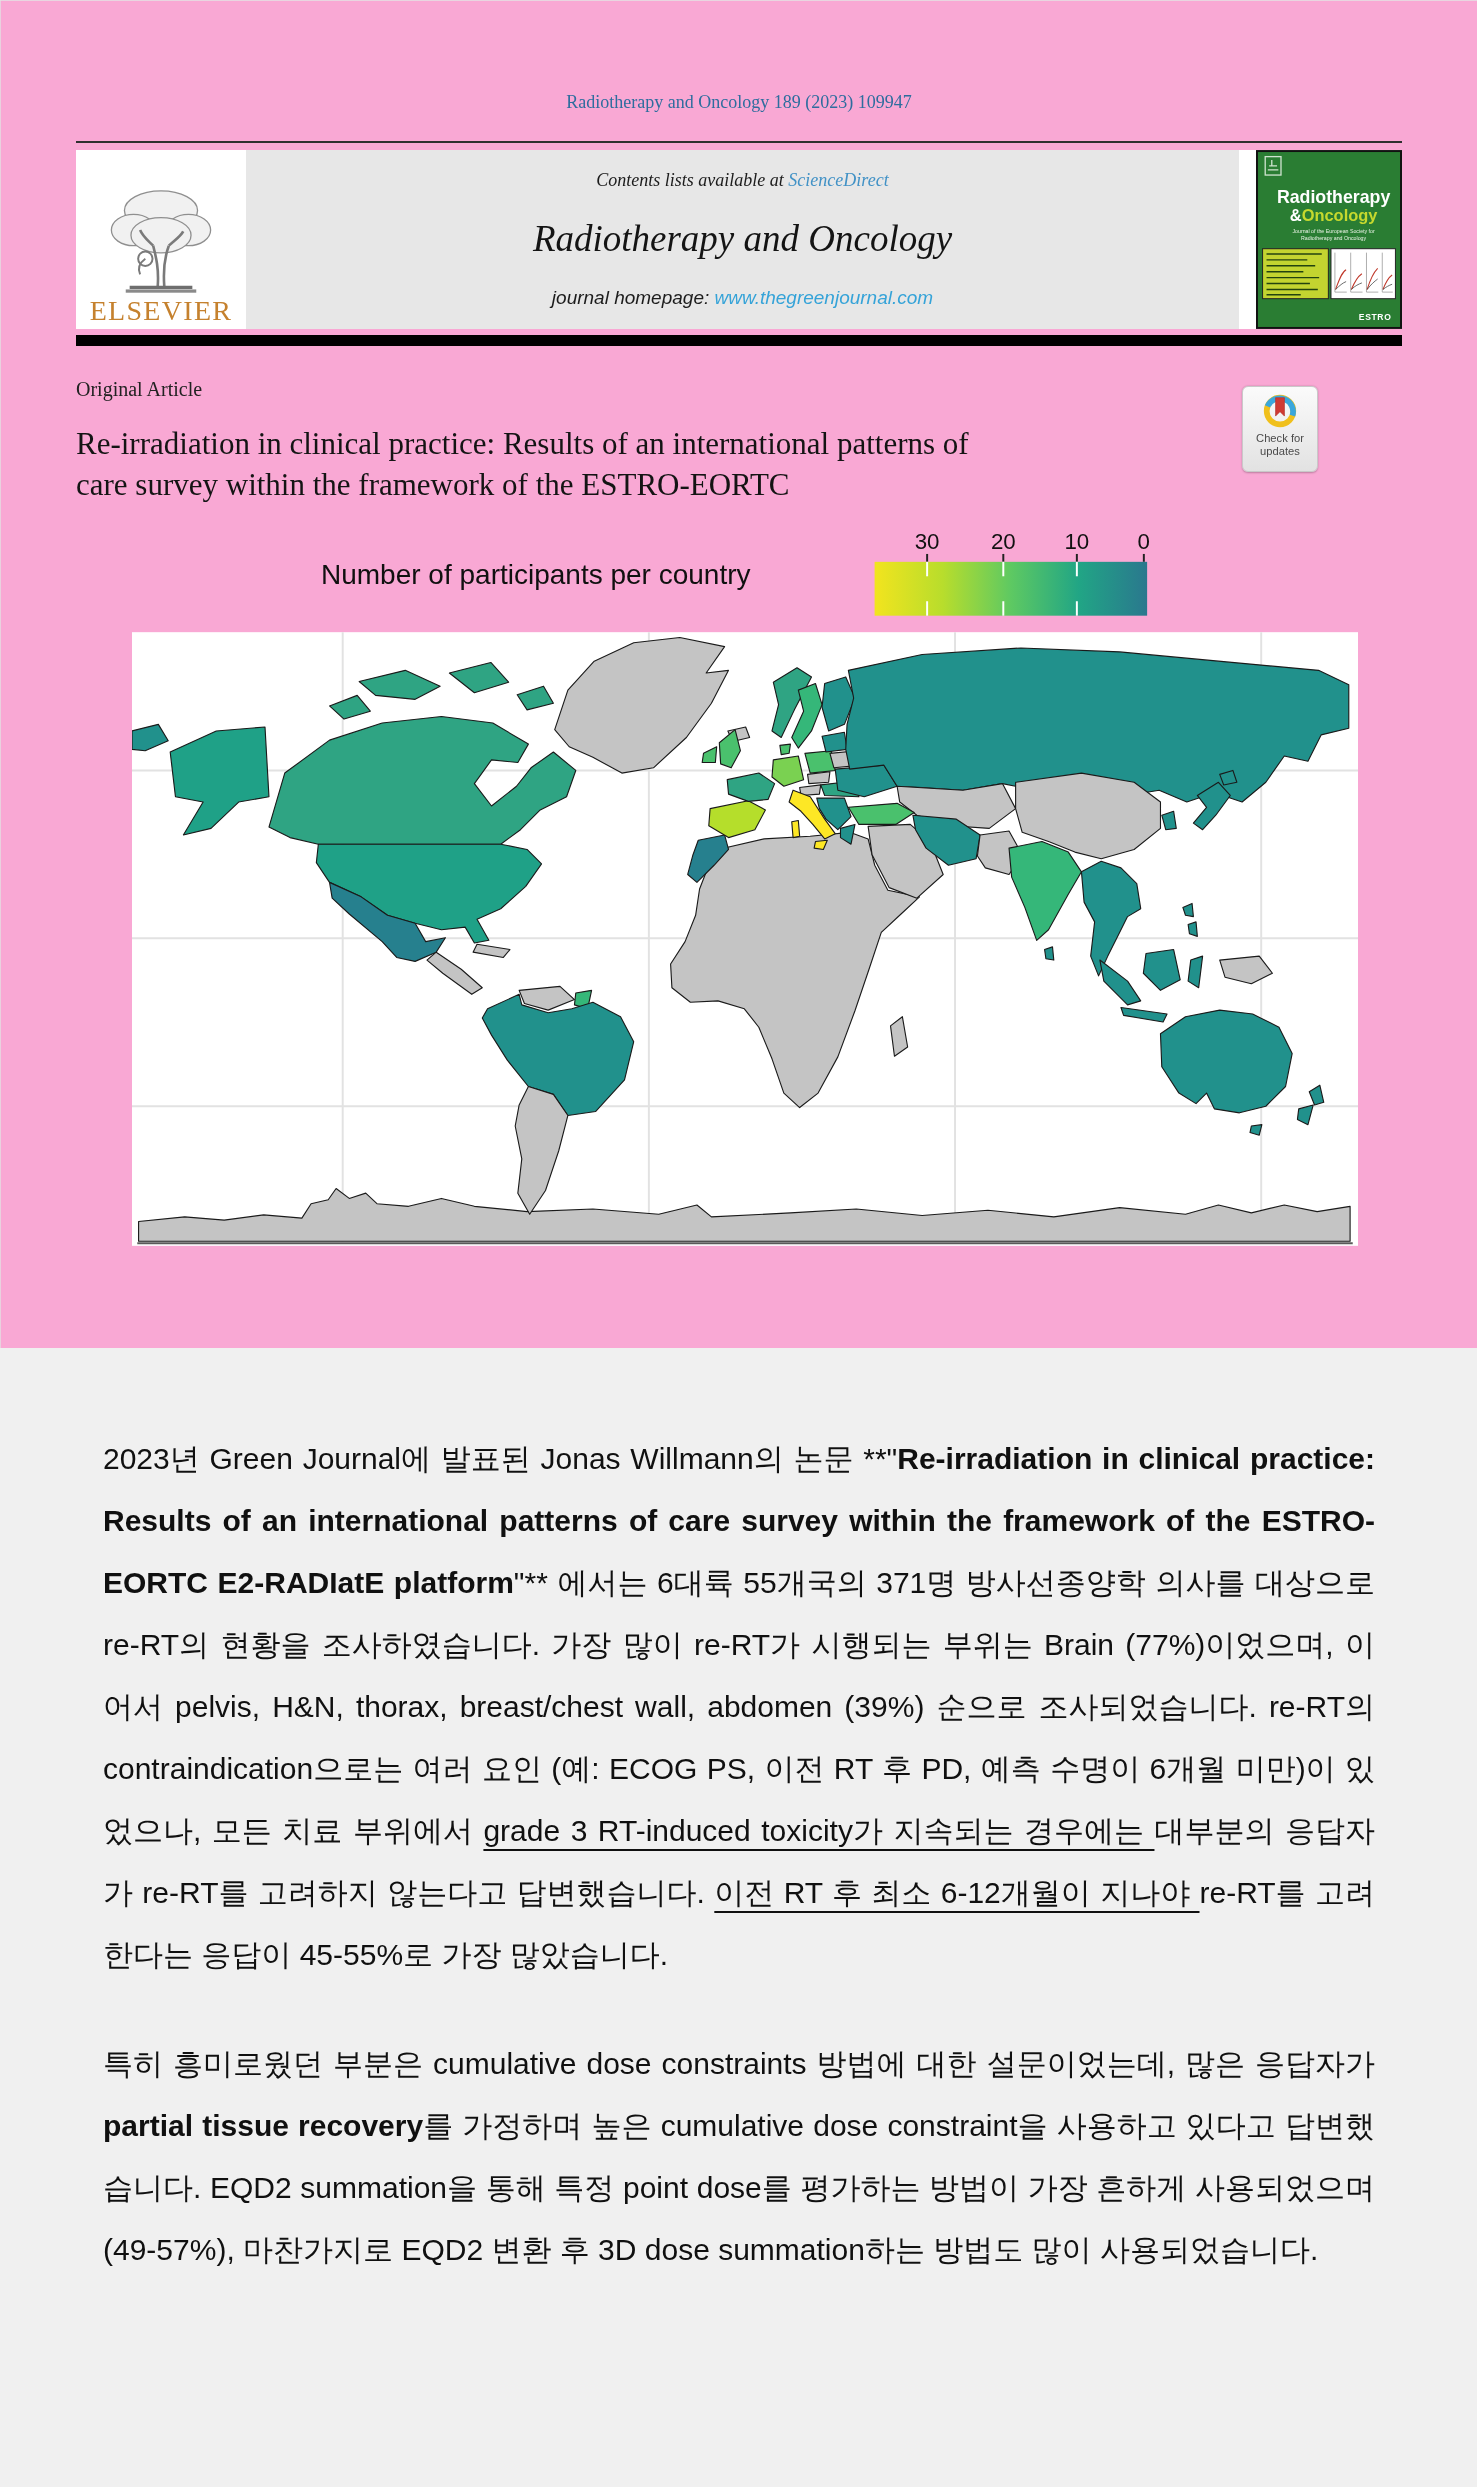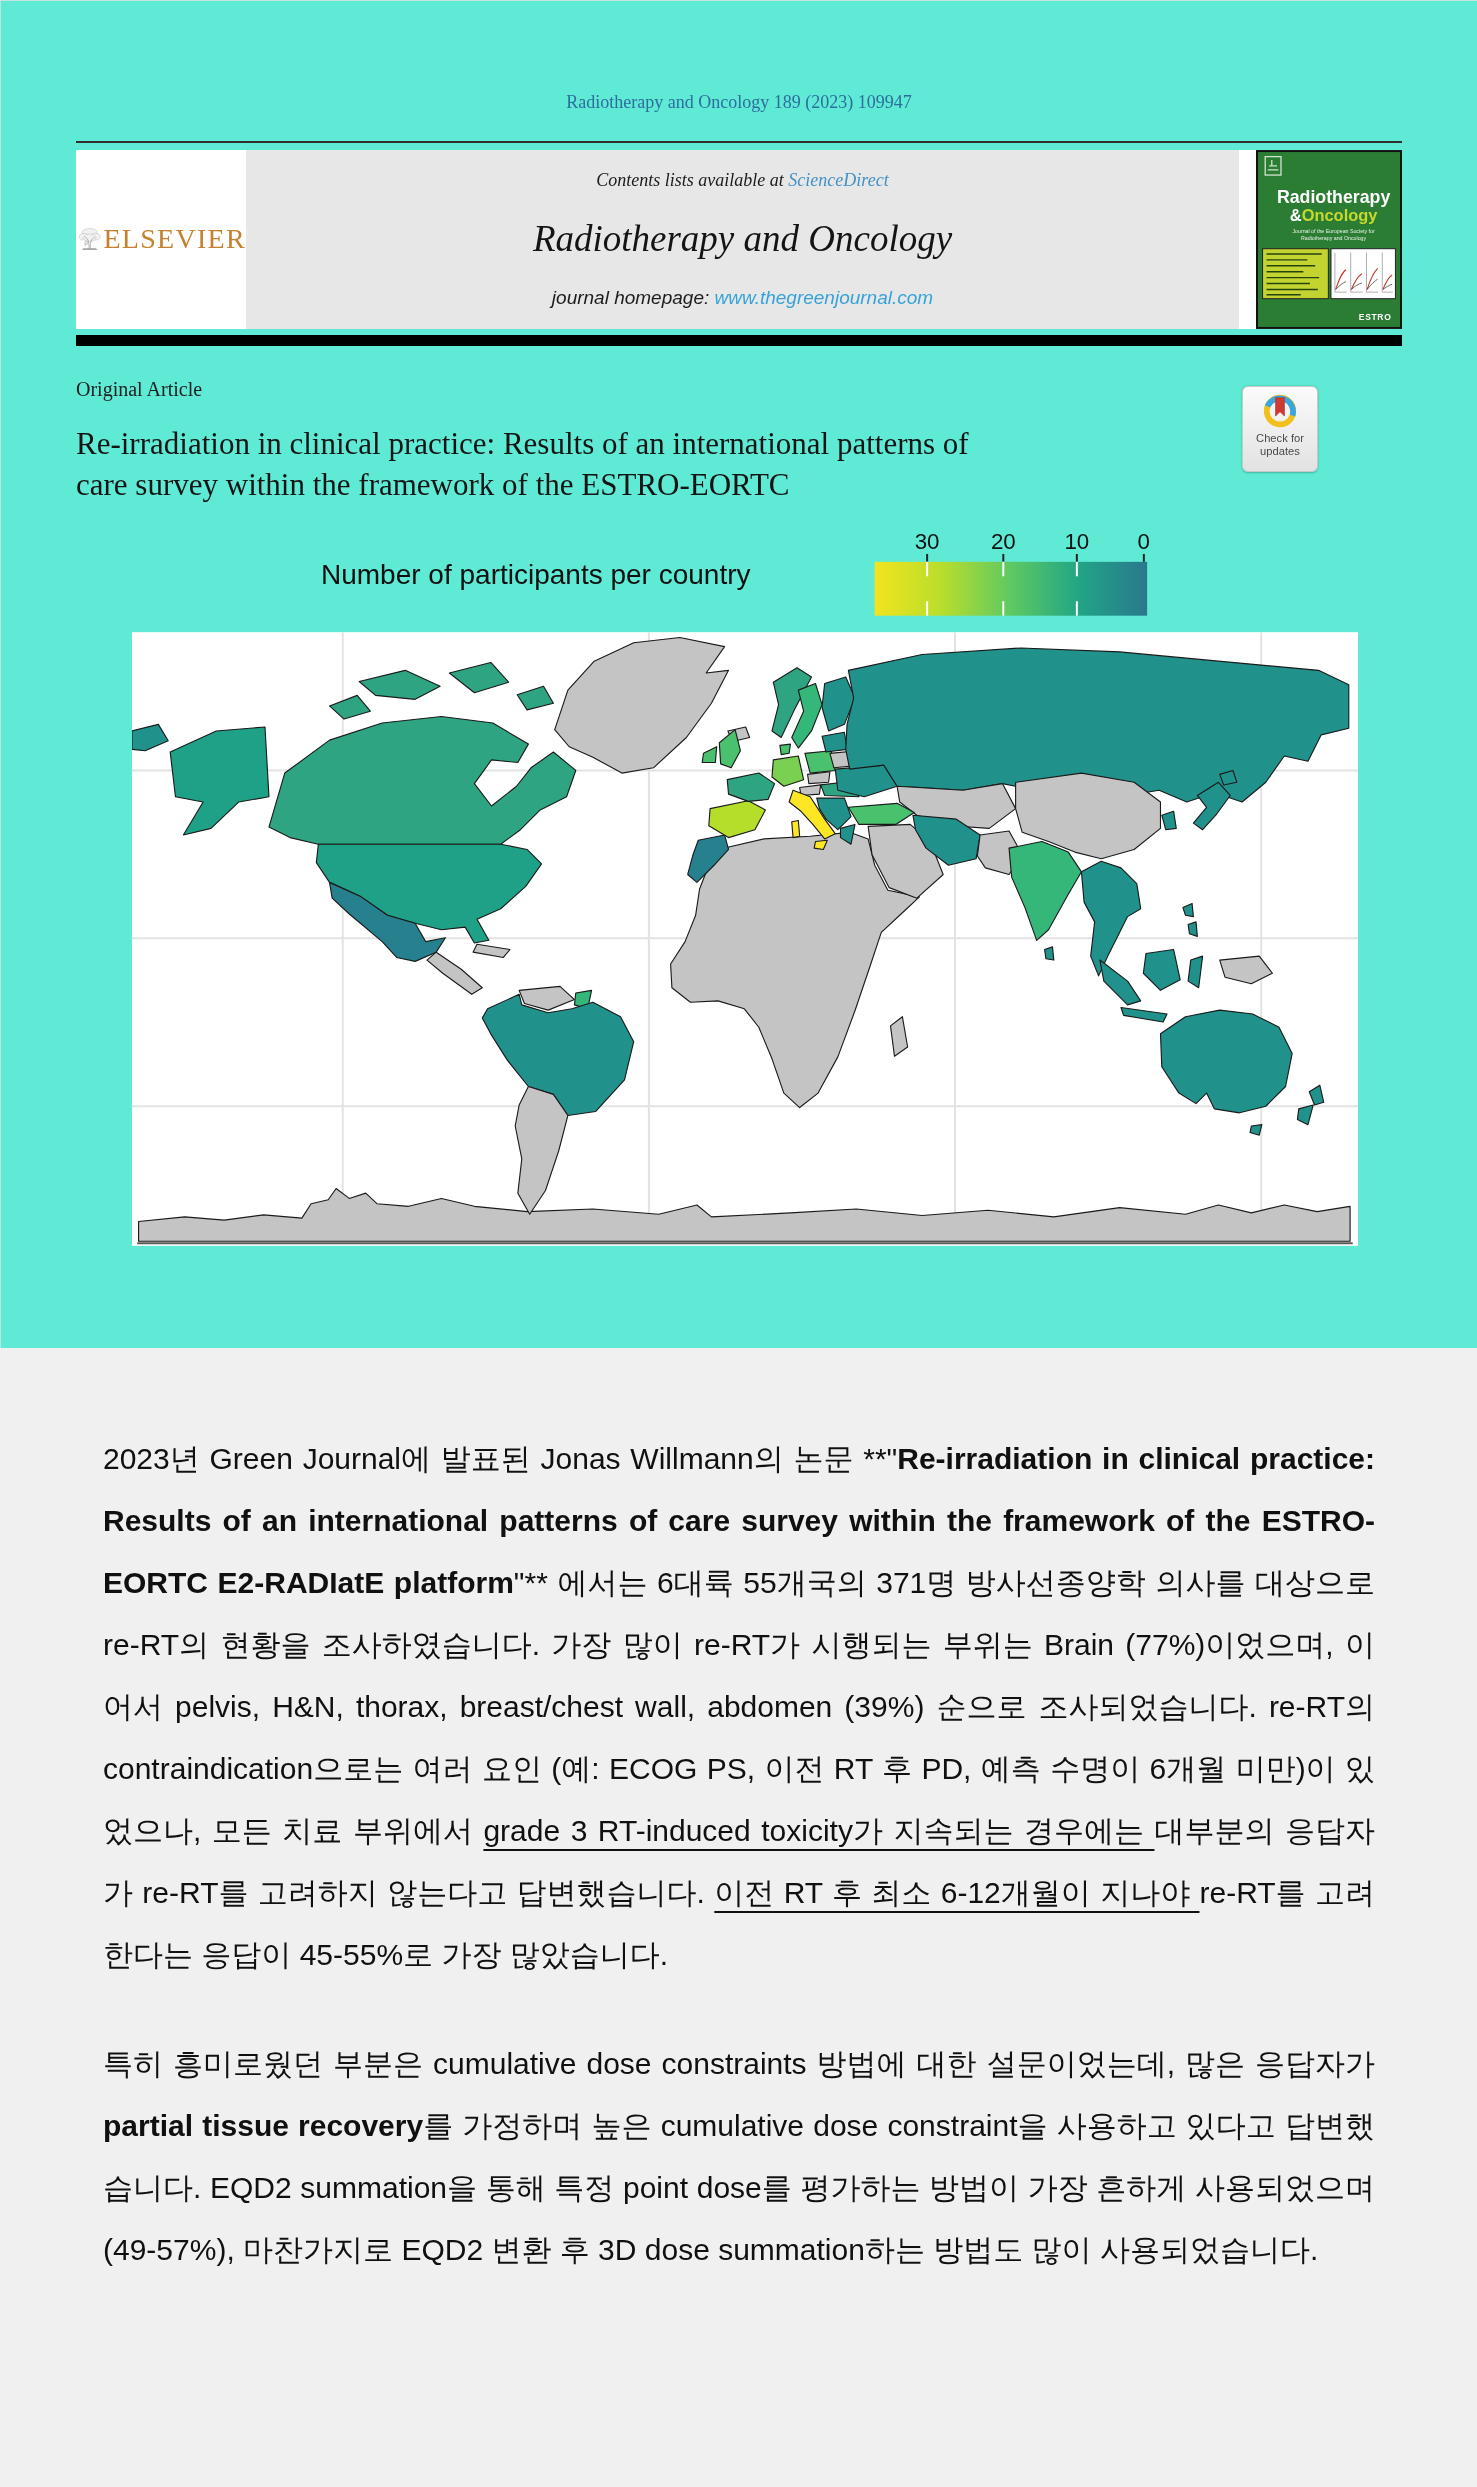--- a/index.html
+++ b/index.html
@@ -1,23 +1,23 @@
 <!DOCTYPE html>
 <html style="font-size:10.5px"><head>
 <meta charset="utf-8">
 <style>
   html,body{margin:0;padding:0;background:#fff;}
-  .screen{position:relative;width:1478px;height:2487px;background:#5eead4;overflow:hidden;
+  .screen{position:relative;width:1478px;height:2487px;background:#f9a8d4;overflow:hidden;
           font-family:"Liberation Sans",sans-serif;box-shadow:inset 0 0 0 0.7px #e3e3e3;}
   
   .cite{padding-top:92px;text-align:center;font-family:"Liberation Serif",serif;
         font-size:18px;color:#2e6d9e;}
   .rule{margin:28px 76px 0;border-top:2px solid #2f2f2f;}
   .banner{margin:6.6px 76px 0;display:flex;height:179px;}
-  .logo-block{width:170px;display:flex;flex-direction:row;align-items:center;
+  .logo-block{width:170px;display:flex;flex-direction:column;align-items:center;
               justify-content:flex-end;padding-bottom:1.3px;background:#fff;}
   .elsevier-word{font-family:"Liberation Serif",serif;font-size:28px;color:#c5812e;
                  letter-spacing:1.3px;margin-top:1.3px;}
   .banner-center{flex:1;background:#e7e7e7;display:flex;flex-direction:column;
                  justify-content:space-between;text-align:center;padding:20px 6.6px 20px;font-style:italic;}
   .contents-line{font-family:"Liberation Serif",serif;font-size:18px;color:#1c1c1c;}
   .link-sd{color:#4292c6;}
   .journal-title{font-family:"Liberation Serif",serif;font-size:37px;color:#141414;}
   .homepage-line{font-size:19px;color:#1c1c1c;}
   .link-hp{color:#35a3d8;}

